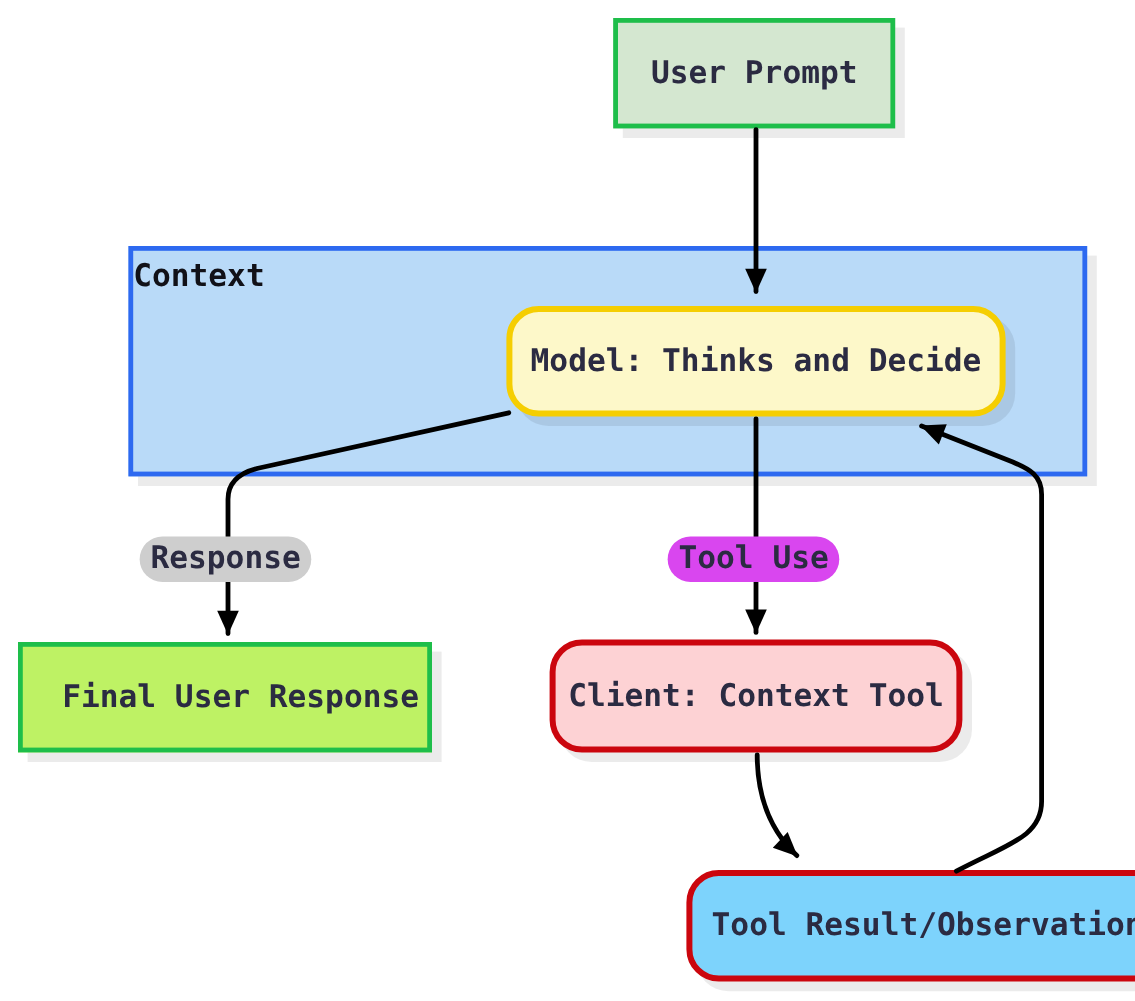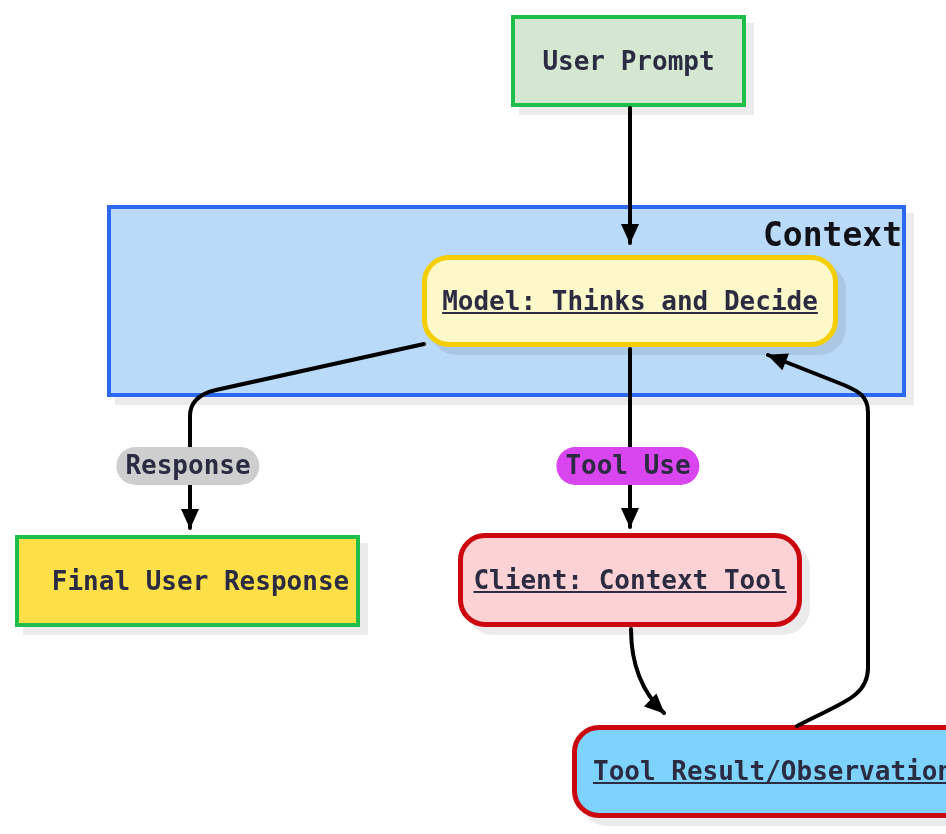--- a/index.html
+++ b/index.html
@@ -18,33 +18,33 @@
     display:flex;align-items:center;justify-content:center;
     border:4px solid #000;
     color:var(--node-text,#2b2b42);
     font-size:26px;
     text-align:center;
     box-shadow:8px 8px 0 rgba(0,0,0,0.08);
     z-index:2;
     line-height:1.1;
     white-space:nowrap;
   }
-  .node.rounded{border-radius:27px;border-width:5px;text-decoration:underline;}
+  .node.rounded{border-radius:27px;border-width:5px;}
   .container-node{
     position:absolute;
     box-sizing:border-box;
     border:4px solid #000;
     box-shadow:8px 8px 0 rgba(0,0,0,0.08);
     z-index:1;
   }
   .container-label{
     position:absolute;
     top:6px;left:0;right:0;
-    text-align:right;
-    font-size:33px;
+    text-align:left;
+    font-size:26px;
     color:var(--context-text,#111118);
   }
   
   svg.edges{
     position:absolute;inset:0;
     z-index:3;
     pointer-events:none;
   }
   svg.edges path.edge{
     fill:none;
@@ -76,21 +76,21 @@
   </div>
 
   <div class="node" style="left: 511px; top: 15px; width: 235px; height: 92px; background: rgb(212, 231, 208); border-color: rgb(30, 190, 74);">
     <span>User Prompt</span>
   </div>
 
   <div class="node rounded" style="left: 422px; top: 255px; width: 416px; height: 92px; background: rgb(253, 248, 201); border-color: rgb(245, 206, 2);">
     <span>Model: Thinks and Decide</span>
   </div>
 
-  <div class="node" style="left: 15px; top: 535px; width: 345px; height: 92px; background: #fde047; border-color: rgb(30, 190, 74); padding-left: 26px;">
+  <div class="node" style="left: 15px; top: 535px; width: 345px; height: 92px; background: #bef264; border-color: rgb(30, 190, 74); padding-left: 26px;">
     <span>Final User Response</span>
   </div>
 
   <div class="node rounded" style="left: 458px; top: 533px; width: 344px; height: 94px; background: rgb(253, 210, 212); border-color: rgb(203, 6, 14);">
     <span>Client: Context Tool</span>
   </div>
 
   <div class="node rounded" style="left: 528px; top: 725px; width: 402px; height: 93px; background: #7dd3fc; border-color: rgb(203, 6, 14); margin-left: 44px;">
     <span>Tool Result/Observation</span>
   </div>

